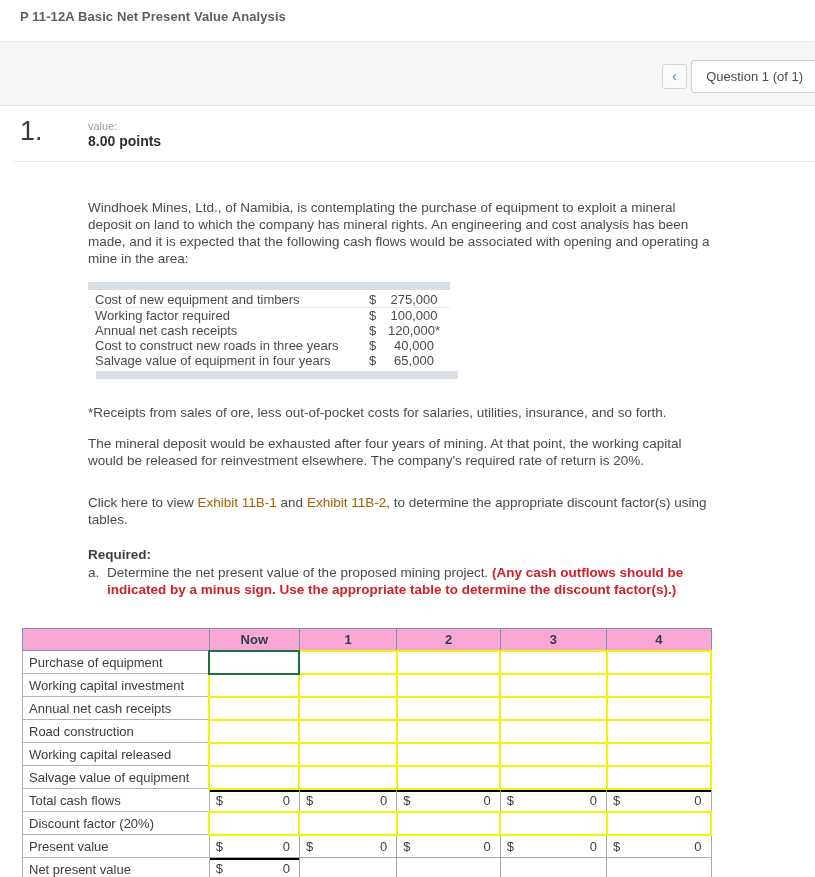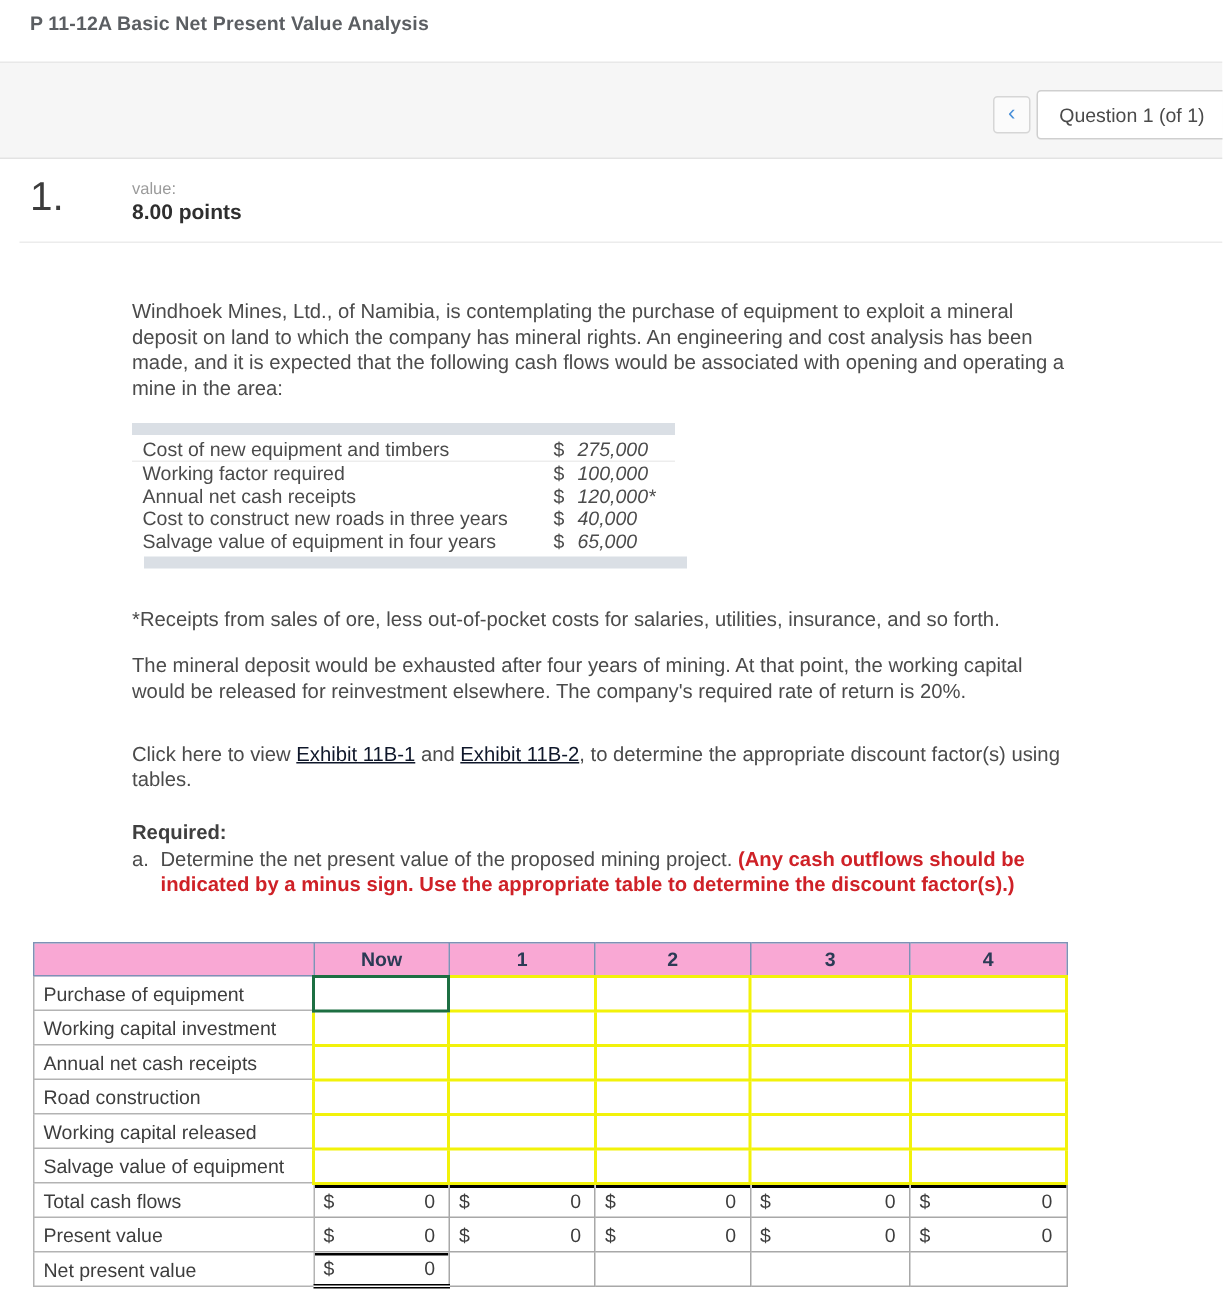--- a/index.html
+++ b/index.html
@@ -34,26 +34,26 @@
 
   
   .cost-table { margin-top:15px; width:362px; position:relative; }
   .ct-strip-top { height:8px; background:#dadfe5; width:362px; }
   .ct-strip-bottom { height:8px; background:#dadfe5; width:362px; margin-left:8px; margin-top:2px; }
   .ct-rows { padding:2px 0 1px 0; }
   .ct-row { display:flex; line-height:15px; font-size:13px; color:#4b4b4b; padding:0 7px; }
   .ct-row:first-child { border-bottom:1px solid #ededed; }
   .ct-label { flex:1; }
   .ct-cur { width:16px; }
-  .ct-amt { width:58px; text-align:left;font-style:italic; }
+  .ct-amt { width:58px; text-align:center; }
 
   .footnote { margin-top:25px; }
   .para-2 { margin-top:14px; }
   .para-click { margin-top:25px; }
-  .link { color:#0f172a; text-decoration:underline; cursor:pointer;text-align:center; }
+  .link { color:#a16207; cursor:pointer;text-align:center; }
   .required { margin-top:18px; font-weight:bold; color:#3f3f3f; }
   .req-item { display:flex; margin-top:1px; }
   .req-letter { width:19px; flex:none; }
   .req-text { flex:1; }
   .red-bold { color:#cf2127; font-weight:bold; }
 
   
   .worksheet { margin:30px 0 0 22px; border-collapse:collapse; table-layout:fixed; width:690px; }
   .worksheet col.c-label { width:186px; }
   .worksheet col.c-now { width:90px; }
@@ -300,20 +300,38 @@
           </div>
         </td>
         <td class="computed total-top">
           <div class="cell-flex">
             <span>$</span>
             <span>0</span>
           </div>
         </td>
       </tr>
       <tr>
+        <td class="label">Discount factor (20%)</td>
+        <td class="input-cell">
+          <input type="text" style="">
+        </td>
+        <td class="input-cell">
+          <input type="text" style="">
+        </td>
+        <td class="input-cell">
+          <input type="text" style="">
+        </td>
+        <td class="input-cell">
+          <input type="text" style="">
+        </td>
+        <td class="input-cell">
+          <input type="text" style="">
+        </td>
+      </tr>
+      <tr>
         <td class="label">Present value</td>
         <td class="computed">
           <div class="cell-flex">
             <span>$</span>
             <span>0</span>
           </div>
         </td>
         <td class="computed">
           <div class="cell-flex">
             <span>$</span>

